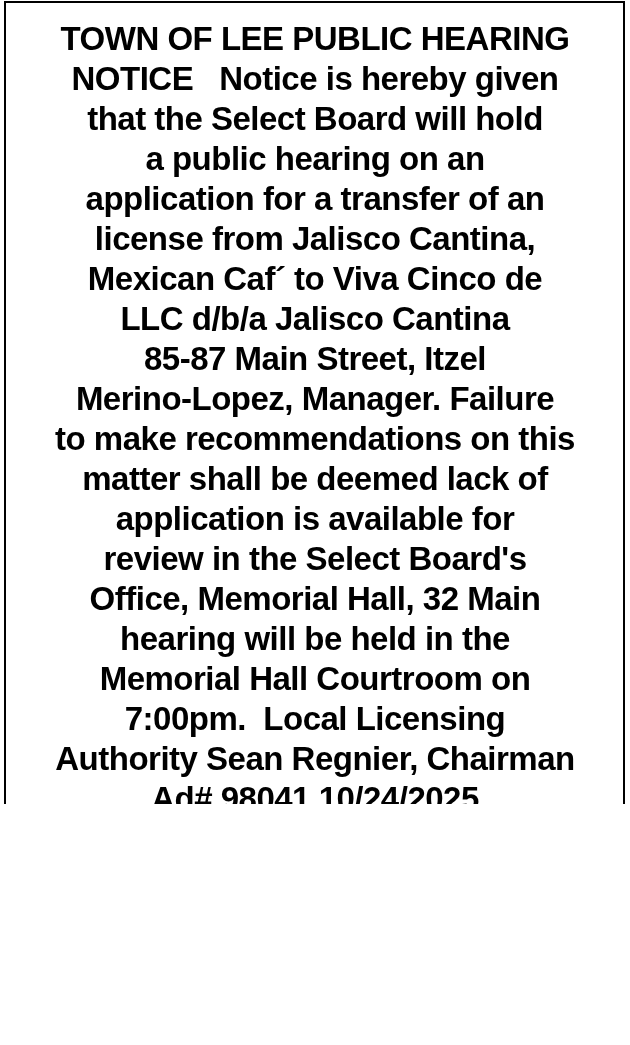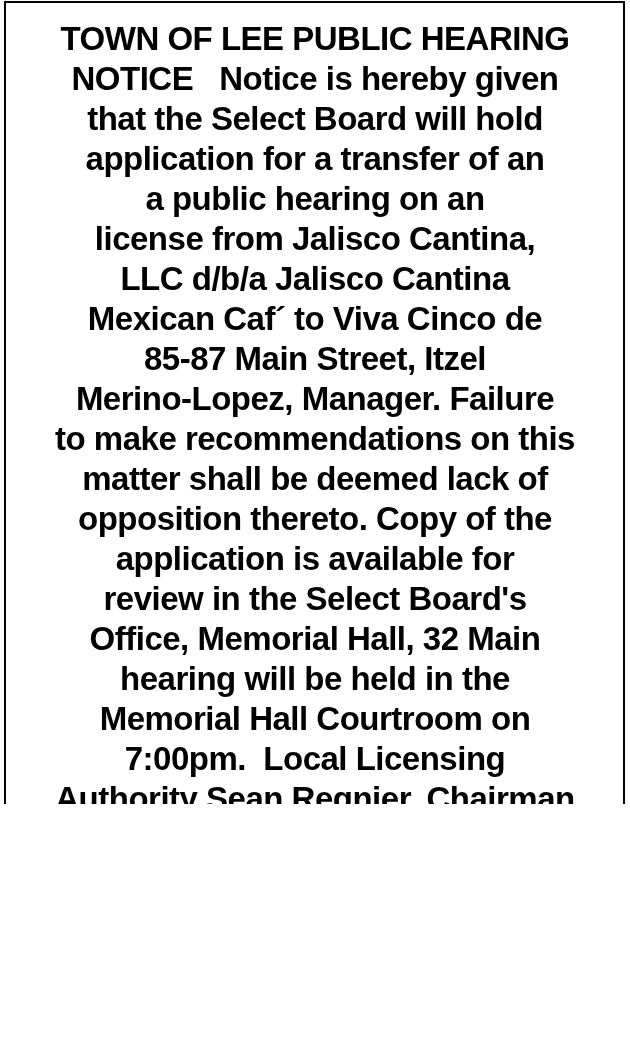--- a/index.html
+++ b/index.html
@@ -44,30 +44,29 @@
 </style>
 </head>
 <body>
 
 <div class="page">
   <div class="frame"></div>
   <div class="notice-text">
     <div class="line">TOWN OF LEE PUBLIC HEARING</div>
     <div class="line">NOTICE   Notice is hereby given</div>
     <div class="line">that the Select Board will hold</div>
+    <div class="line">a public hearing on an</div>
     <div class="line">application for a transfer of an</div>
-    <div class="line">a public hearing on an</div>
     <div class="line">license from Jalisco Cantina,</div>
+    <div class="line">Mexican Caf´ to Viva Cinco de</div>
     <div class="line">LLC d/b/a Jalisco Cantina</div>
-    <div class="line">Mexican Caf´ to Viva Cinco de</div>
     <div class="line">85-87 Main Street, Itzel</div>
     <div class="line">Merino-Lopez, Manager. Failure</div>
     <div class="line">to make recommendations on this</div>
     <div class="line">matter shall be deemed lack of</div>
-    <div class="line">opposition thereto. Copy of the</div>
     <div class="line">application is available for</div>
     <div class="line">review in the Select Board's</div>
     <div class="line">Office, Memorial Hall, 32 Main</div>
     <div class="line">hearing will be held in the</div>
     <div class="line">Memorial Hall Courtroom on</div>
     <div class="line">7:00pm.  Local Licensing</div>
     <div class="line">Authority Sean Regnier, Chairman</div>
     <div class="line">Ad# 98041 10/24/2025</div>
   </div>
 </div>

